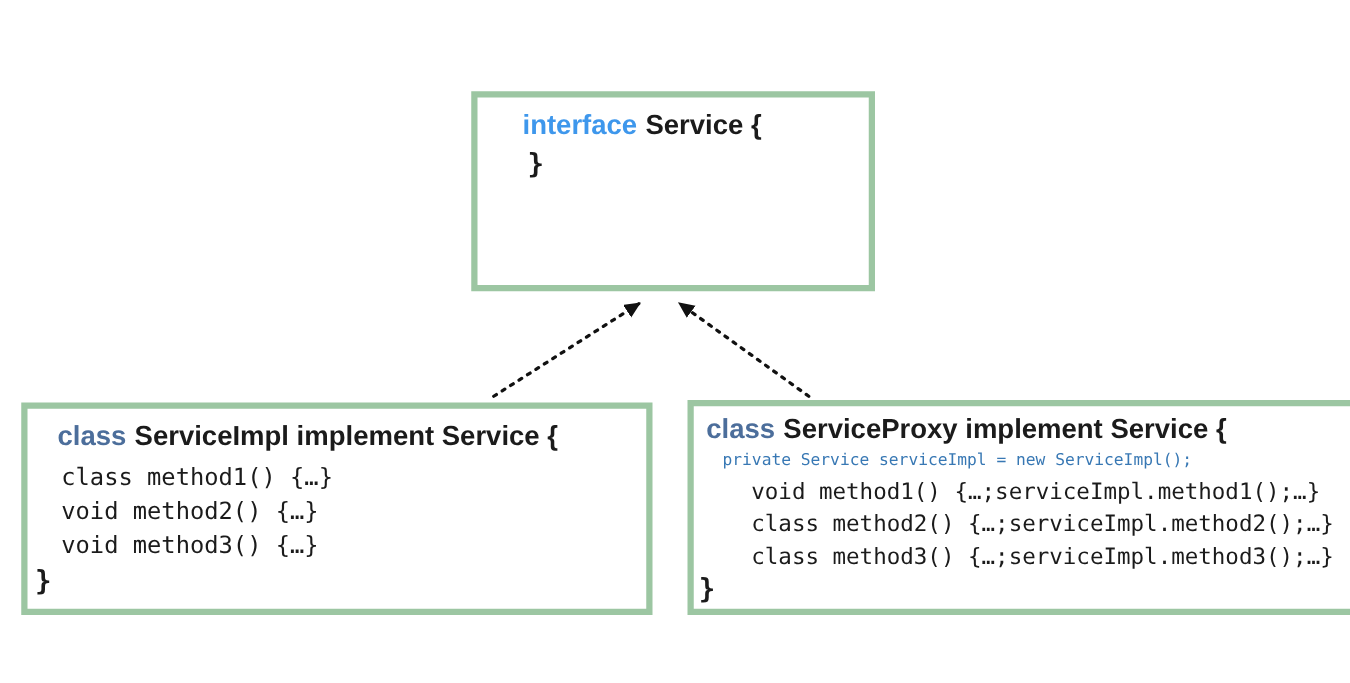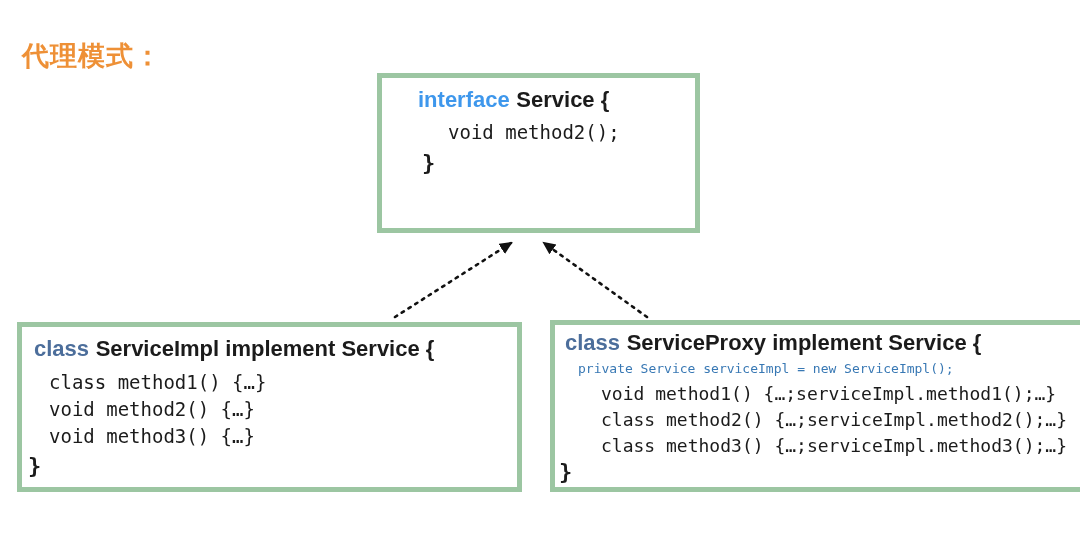--- a/index.html
+++ b/index.html
@@ -60,52 +60,50 @@
   .brace {
     font-weight: bold;
     font-size: 22px;
     line-height: 26px;
   }
 
   .box-iface .hdr   { margin: 8px 0 5px 36px; }
   .box-iface .code  { margin-left: 66px; font-size: 19px; line-height: 27px; }
   .box-iface .brace { margin: 4px 0 0 40px; }
 
-  .box-impl .hdr    { margin: 8px 0 6px 12px; }
+  .box-impl .hdr    { margin: 8px 0 6px 24px; }
   .box-impl .code   { margin-left: 27px; font-size: 19px; line-height: 27px; }
   .box-impl .brace  { margin: 3px 0 0 6px; }
 
   .box-proxy .hdr   { margin: 4px 0 0 10px; }
   .box-proxy .field { margin-left: 23px; font-size: 13px; line-height: 24px;
                       color: var(--field-code-blue, #3878b4); }
   .box-proxy .code  { margin-left: 46px; font-size: 18px; line-height: 26px; }
   .box-proxy .brace { margin: 0 0 0 4px; }
 </style>
 </head>
 <body>
 
 <div class="canvas">
 
-  <div class="title">代理模式：</div>
 
   <svg class="arrows" viewBox="0 0 1080 546" xmlns="http://www.w3.org/2000/svg">
     <defs>
       <marker id="ah" markerUnits="userSpaceOnUse" markerWidth="18" markerHeight="16" refX="11" refY="6" orient="auto">
         <path d="M0,0 L13,6 L0,12 Z" fill="#111111"></path>
       </marker>
     </defs>
     <line x1="395" y1="317" x2="511" y2="243" stroke="#111111" stroke-width="2.6" stroke-dasharray="2.5 5.5" stroke-linecap="round" marker-end="url(#ah)"></line>
     <line x1="647" y1="317" x2="544" y2="243" stroke="#111111" stroke-width="2.6" stroke-dasharray="2.5 5.5" stroke-linecap="round" marker-end="url(#ah)"></line>
   </svg>
 
   <div class="box box-iface">
     <div class="hdr">
       <span class="kw kw-iface">interface</span><span>Service {</span>
     </div>
-    <div class="code">void method2();</div>
     <div class="brace">}</div>
   </div>
 
   <div class="box box-impl">
     <div class="hdr">
       <span class="kw kw-class">class</span><span>ServiceImpl implement Service {</span>
     </div>
     <div class="code">class method1() {…}</div>
     <div class="code">void method2() {…}</div>
     <div class="code">void method3() {…}</div>

